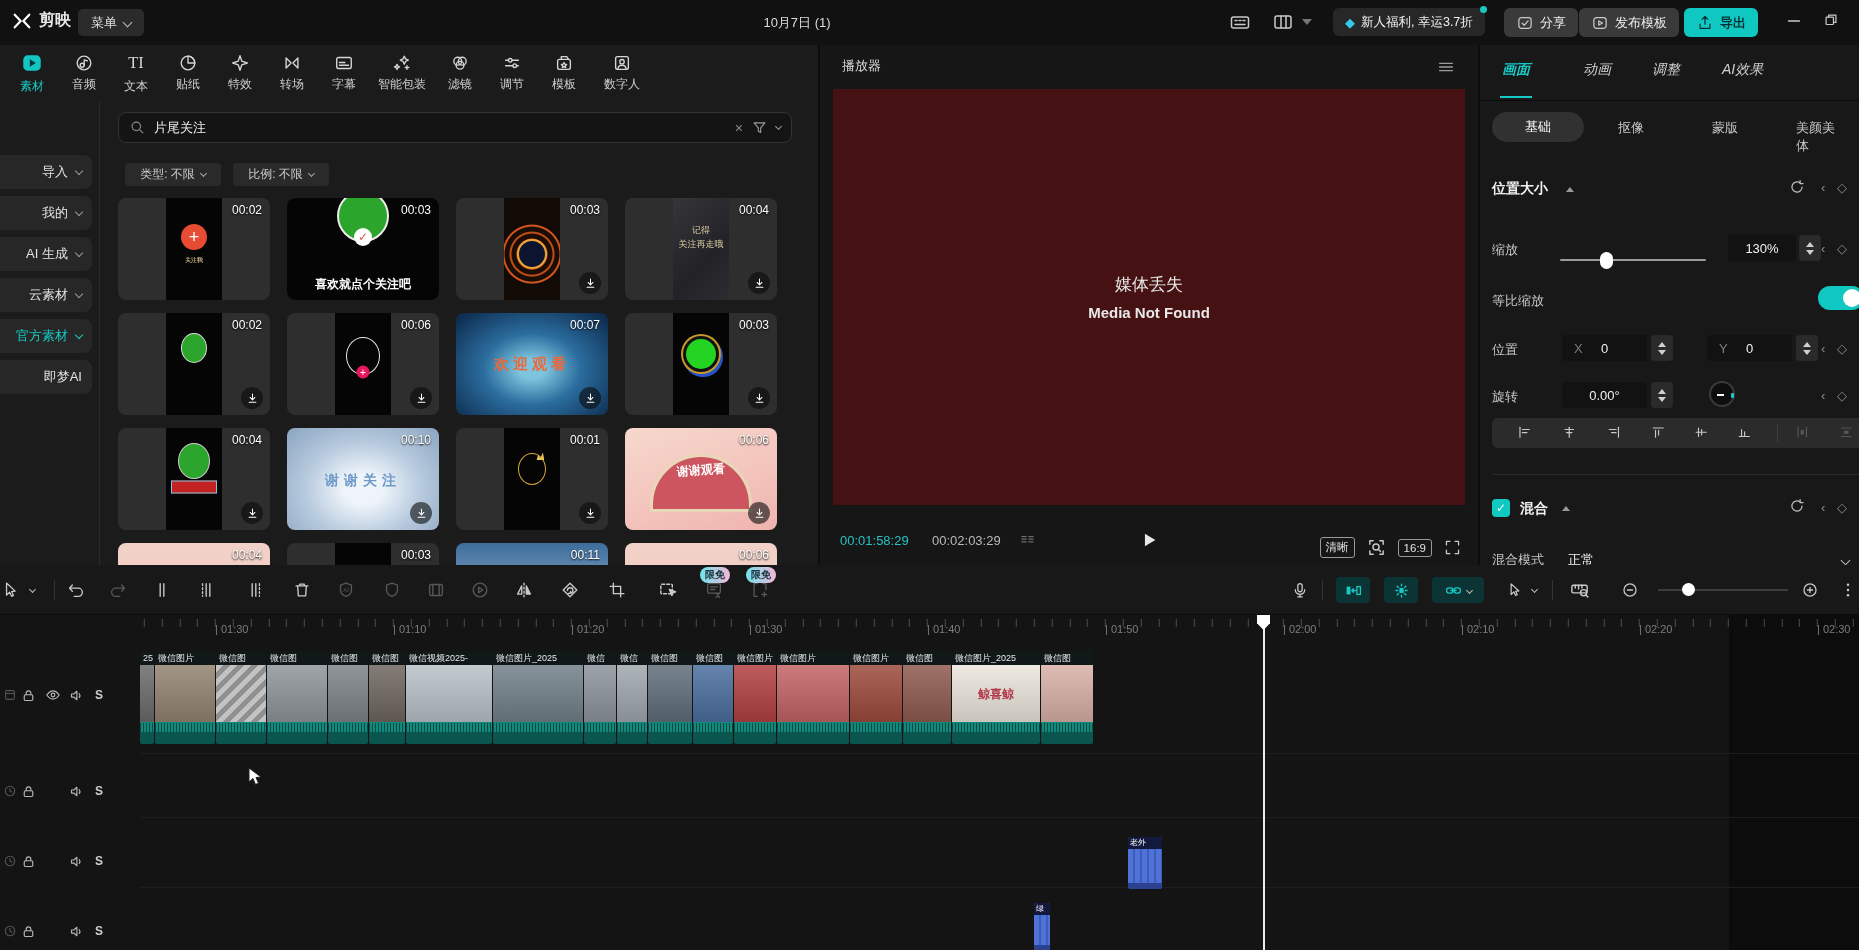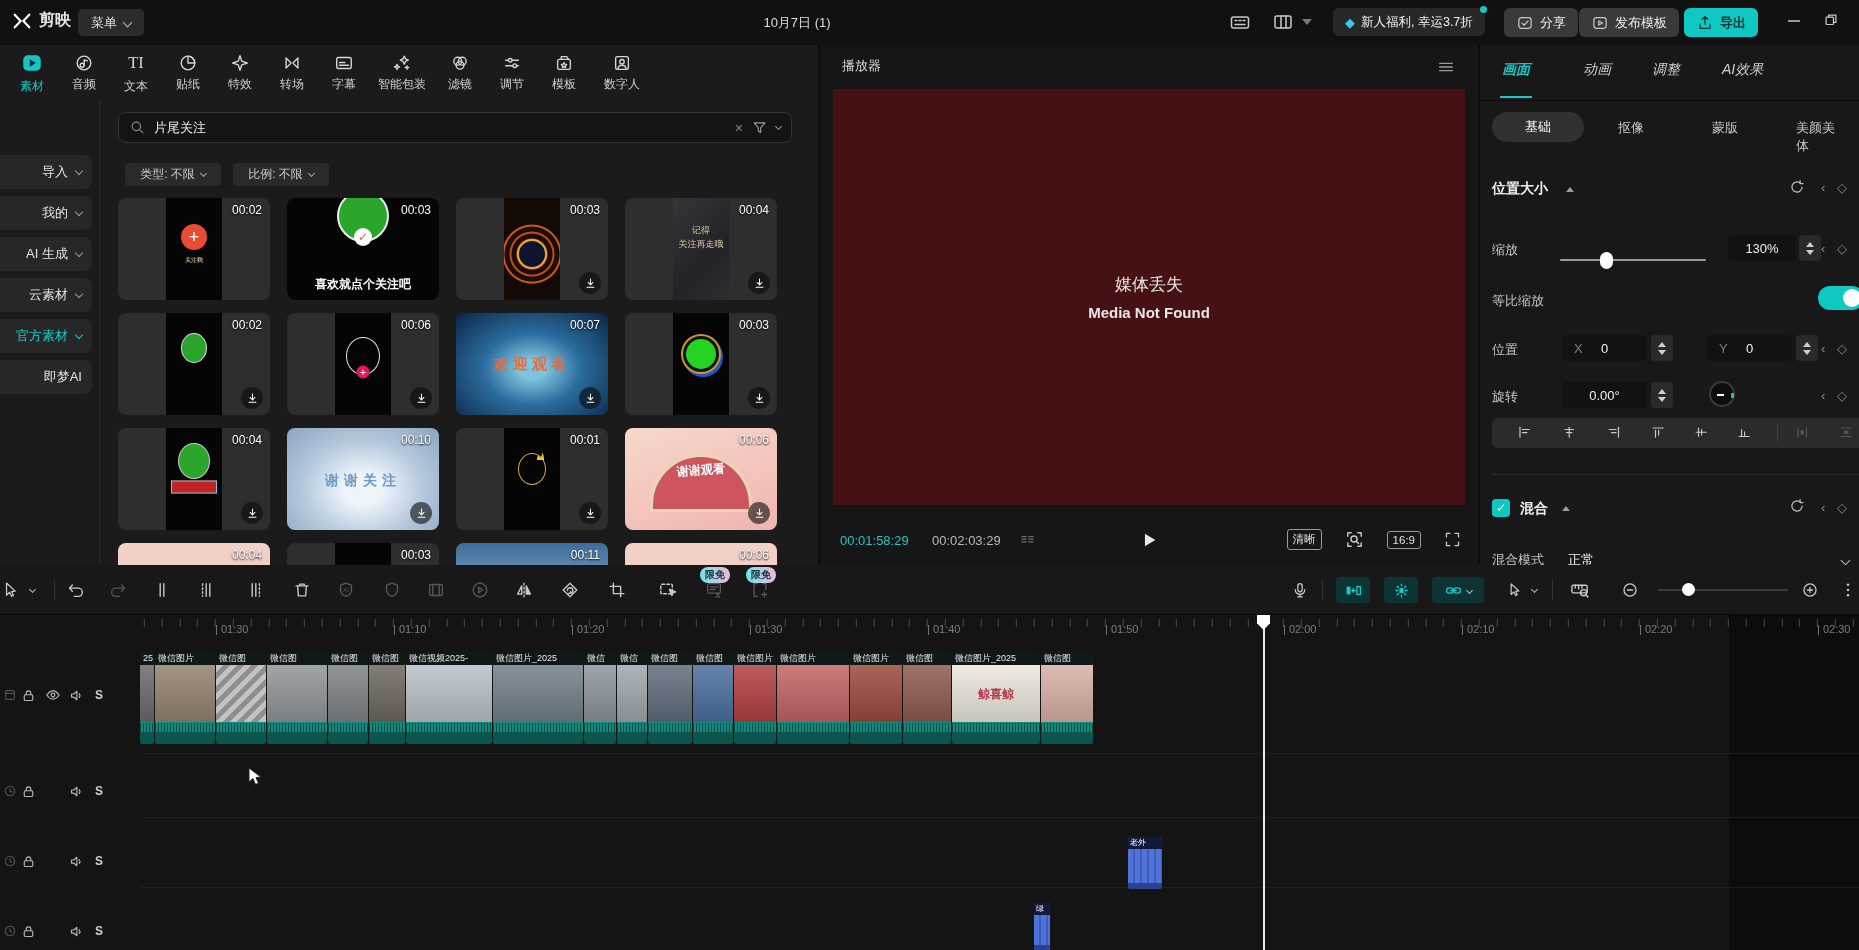--- a/index.html
+++ b/index.html
@@ -121,21 +121,21 @@
   #media { left:13px; top:44px; width:632px; height:416px; background:#461112; display:flex;
     flex-direction:column; align-items:center; justify-content:center; gap:8px; }
   #media .l1 { font-size:17px; font-weight:normal; }
   #media .l2 { font-size:15px; font-weight:bold; }
   #pctrl { left:0; right:0; bottom:10px; height:28px; }
   #tc-cur { left:20px; top:6px; font-size:13px; color:#27c2c2; }
   #tc-total { left:112px; top:6px; font-size:13px; color:#b9b9b9; }
   #seg-ic { left:198px; top:4px; color:#6a6a6a; }
   #play-btn { left:50%; top:3px; transform:translateX(-50%); color:#e8e8e8; }
   .boxed { border:1px solid #9a9a9a; border-radius:3px; font-size:11.5px; color:#e0e0e0; padding:2px 5px; }
-  #pright { right:16px; top:2px; display:flex; align-items:center; gap:22px;text-align:right; }
+  #pright { right:16px; top:10px; display:flex; align-items:center; gap:11px;text-align:right; }
 
   
   #insp { left:1480px; top:45px; width:379px; height:520px; background:#181818; overflow:hidden; }
   .itab { position:absolute; top:16px; font-size:14px; color:#cfcfcf;font-style:italic; }
   .itab.active { color:#17c9c4; font-weight:bold; }
   #itab-underline { left:20px; top:51px; width:32px; height:2px; background:#17c9c4; }
   #insp-div1 { left:0; top:55px; width:379px; height:1px; background:#0a0a0a; }
   #subtab-pill { left:12px; top:67px; width:92px; height:30px; background:#313131; border-radius:16px;
     display:flex; align-items:center; justify-content:center; font-size:13px; color:#fff; }
   .subtab { position:absolute; top:74px; font-size:13px; color:#c9c9c9; transform:translateX(-50%); }

